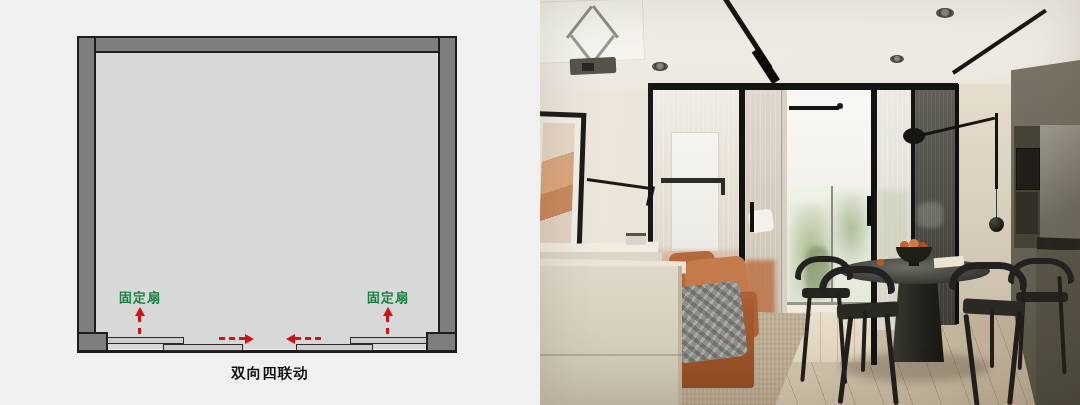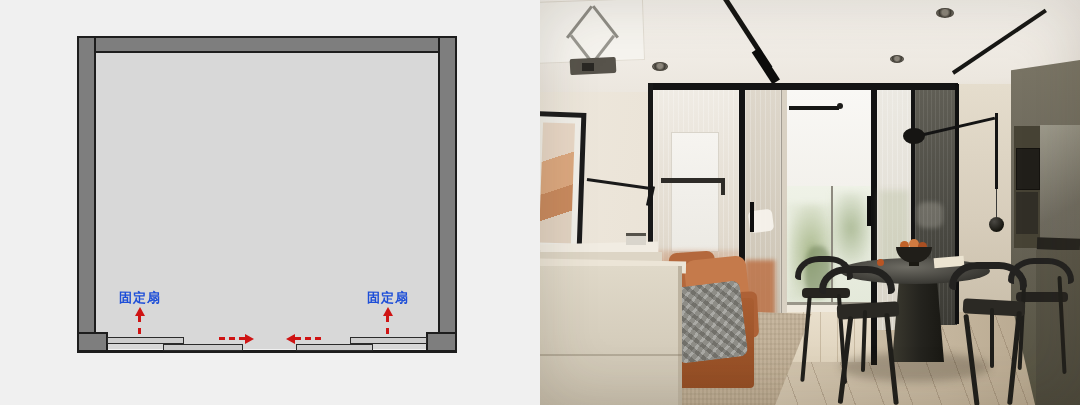--- a/index.html
+++ b/index.html
@@ -4,21 +4,21 @@
 <style>
   html,body{margin:0;padding:0;background:#f0f0f0;}
   #screen{position:relative;width:1080px;height:405px;overflow:hidden;background:#f0f0f0;
           font-family:"Liberation Sans","DejaVu Sans",sans-serif;}
   .ab{position:absolute;}
   
   #diagram{left:0;top:0;width:540px;height:405px;}
   .wall{background:#7e7e7e;border:2px solid #1d1d1d;box-sizing:border-box;}
   .roombg{background:#d8d8d8;}
   .panel{background:#cdcdcd;border:1px solid #2b2b2b;box-sizing:border-box;}
-  .flabel{font-size:13px;font-weight:700;color:#1d4ed8;text-align:center;width:56px;letter-spacing:1px;}
+  .flabel{font-size:13px;font-weight:700;color:#15803d;text-align:center;width:56px;letter-spacing:1px;}
   .vdash{width:0;border-left:3px dashed #cf1414;}
   .hdash{height:0;border-top:3px dashed #cf1414;}
   .tri-up{width:0;height:0;border-left:5px solid transparent;border-right:5px solid transparent;border-bottom:9px solid #cf1414;}
   .tri-right{width:0;height:0;border-top:5px solid transparent;border-bottom:5px solid transparent;border-left:9px solid #cf1414;}
   .tri-left{width:0;height:0;border-top:5px solid transparent;border-bottom:5px solid transparent;border-right:9px solid #cf1414;}
   #caption{left:0;top:364px;width:540px;text-align:center;font-size:14.5px;font-weight:700;color:#101010;letter-spacing:1px;}
   
   #photo{left:540px;top:0;width:540px;height:405px;overflow:hidden;background:#e8e0d3;}
   .flute{background-image:repeating-linear-gradient(90deg,rgba(255,255,255,.22) 0 1px,transparent 1px 5px);}
   .rail{border:6px solid #232220;border-bottom:none;border-radius:40px 40px 8px 8px / 34px 34px 6px 6px;background:transparent;box-sizing:border-box;}
@@ -50,20 +50,21 @@
     <div class="ab tri-up" style="left:135px;top:307px;"></div>
     <div class="ab vdash" style="left:138px;top:316px;height:18px;"></div>
     <div class="ab tri-up" style="left:383px;top:307px;"></div>
     <div class="ab vdash" style="left:386px;top:316px;height:18px;"></div>
 
     <div class="ab hdash" style="left:219px;top:337px;width:26px;"></div>
     <div class="ab tri-right" style="left:245px;top:333.5px;"></div>
     <div class="ab hdash" style="left:295px;top:337px;width:26px;"></div>
     <div class="ab tri-left" style="left:286px;top:333.5px;"></div>
 
+    <div class="ab" id="caption">双向四联动</div>
   </div>
 
   <div id="photo" class="ab">
 
     <div class="ab" style="left:0;top:0;width:540px;height:405px;background:linear-gradient(100deg,#eee8dd,#e6ddcf 60%,#d9cfbe);"></div>
     <div class="ab" style="left:0;top:0;width:540px;height:92px;background:linear-gradient(178deg,#f7f4ef,#ece7df 85%,#e5dfd4);"></div>
     <div class="ab" style="left:0;top:278px;width:540px;height:127px;
          background:repeating-linear-gradient(70deg,transparent 0 26px,rgba(120,100,78,.30) 26px 27px),
                     linear-gradient(95deg,#d9ccb8 0%,#d3c6b0 40%,#c4b59d 75%,#b1a188 100%);"></div>
 

